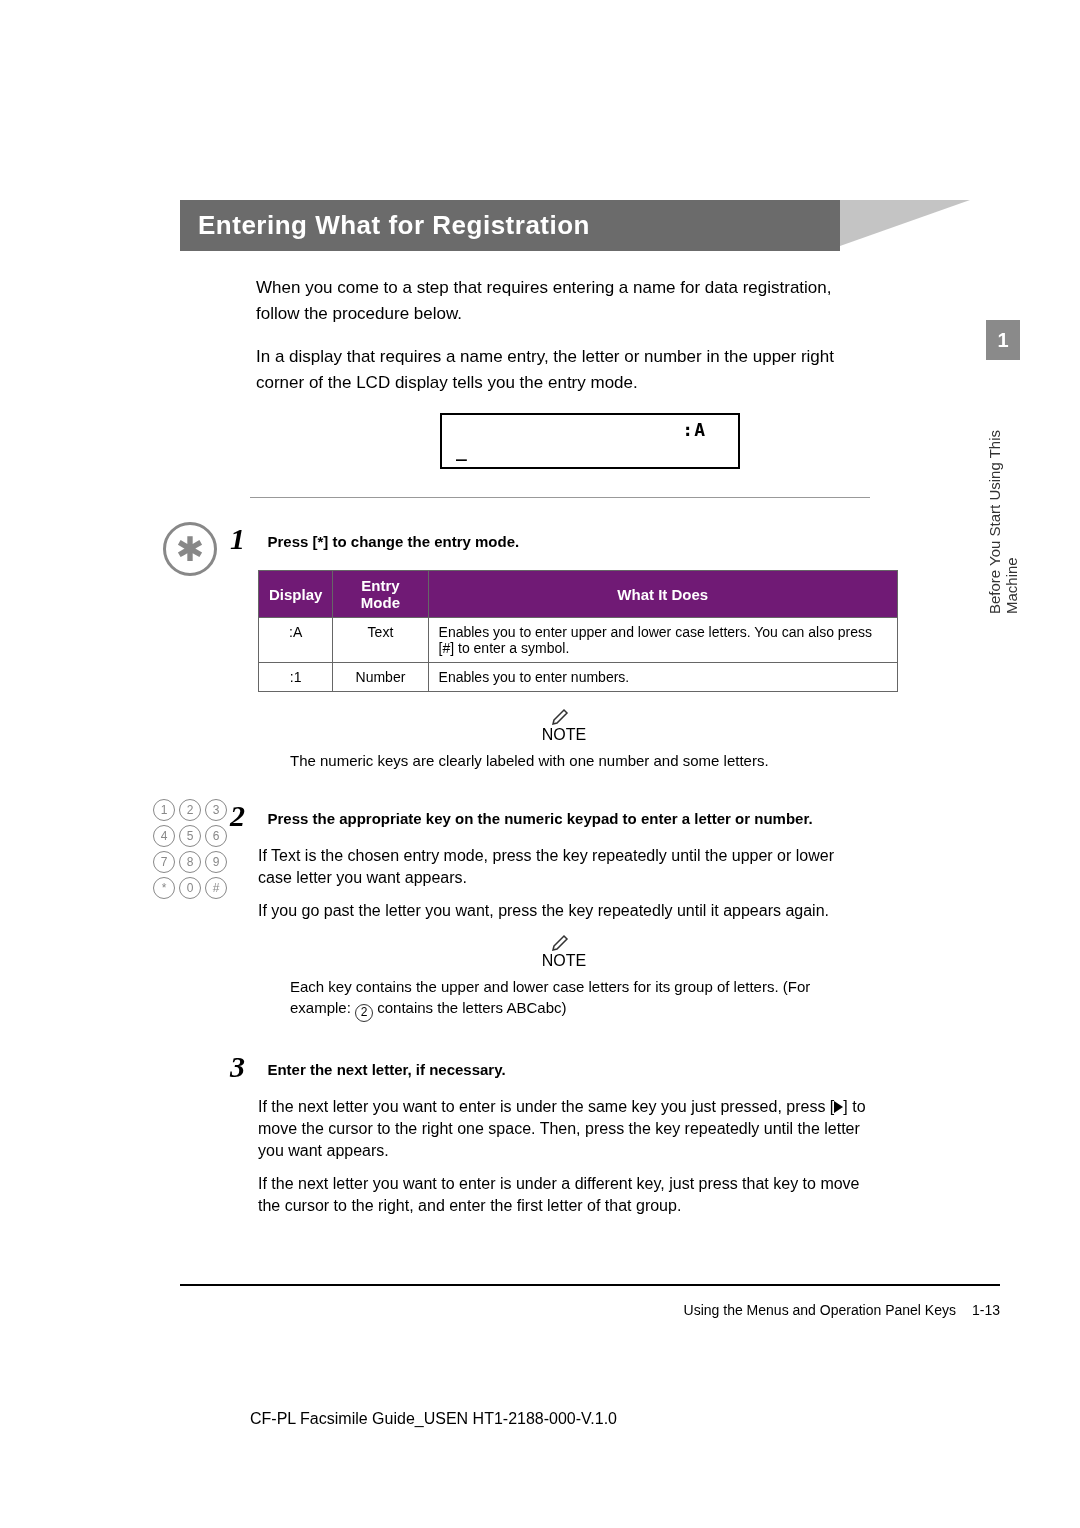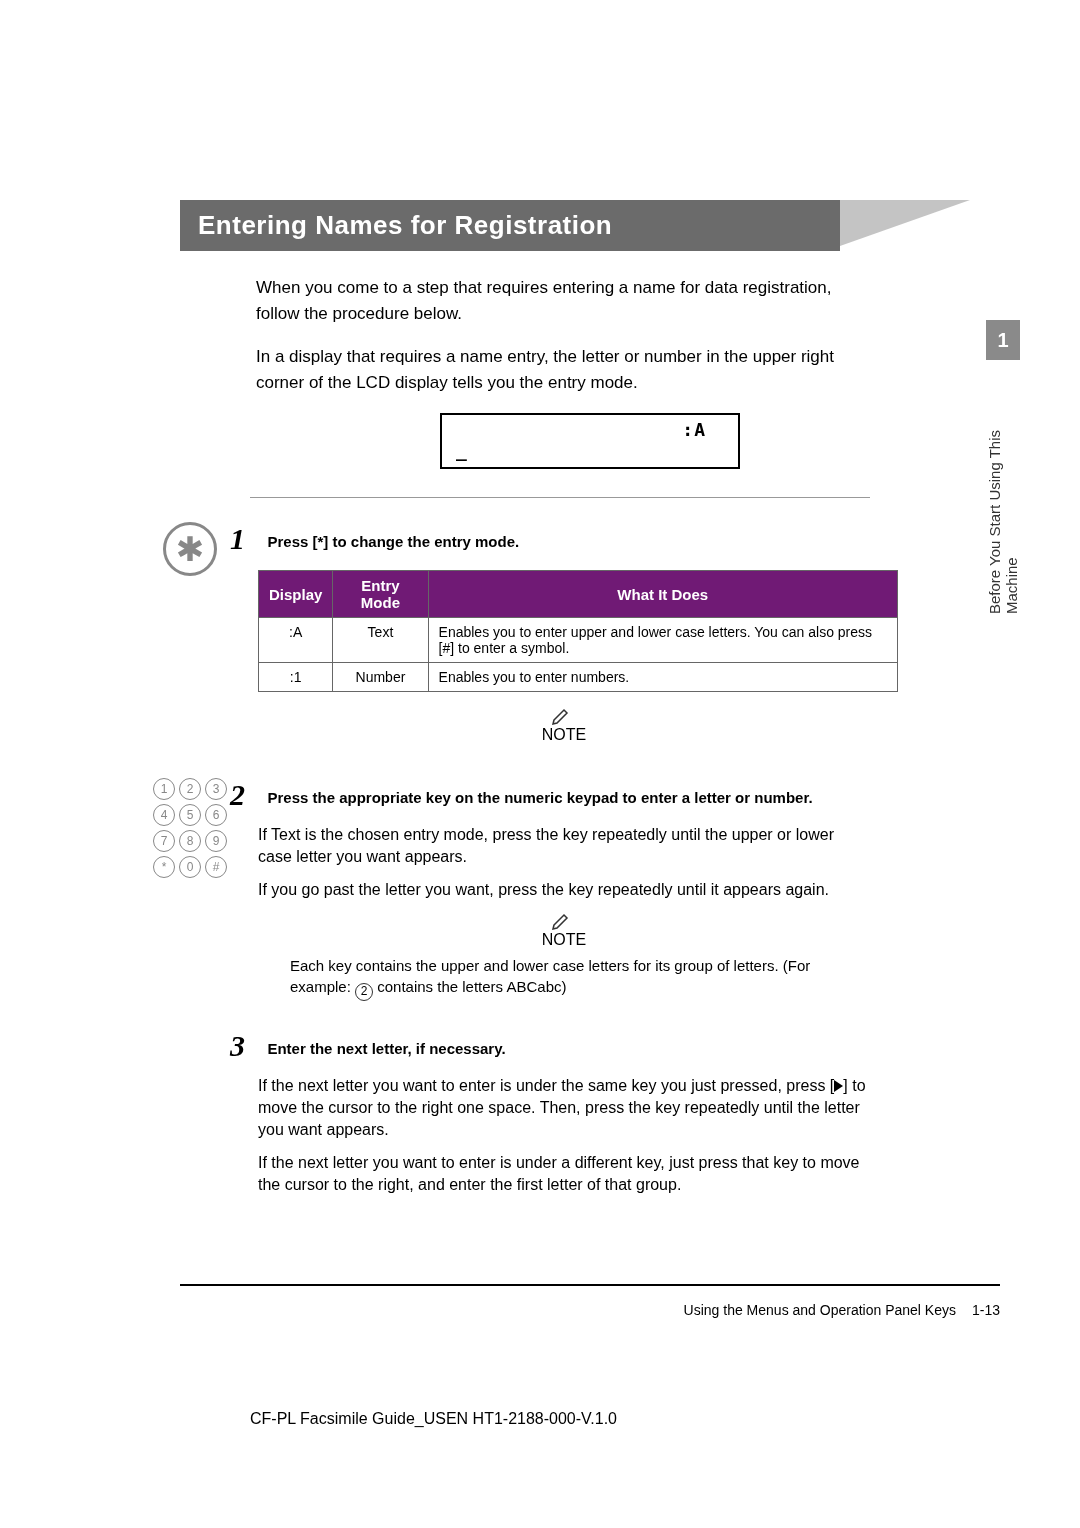--- a/index.html
+++ b/index.html
@@ -243,21 +243,21 @@
       border-bottom: 6px solid transparent;
       border-left: 9px solid #000;
       vertical-align: -1px;
     }
   </style>
 </head>
 <body>
 
 
 
-<div class="section-header">Entering Names for Registration</div>
+<div class="section-header">Entering What for Registration</div>
 
 <p class="intro-text">When you come to a step that requires entering a name for data registration, follow the procedure below.</p>
 <p class="intro-text">In a display that requires a name entry, the letter or number in the upper right corner of the LCD display tells you the entry mode.</p>
 
 <div class="lcd-display">
   <span class="lcd-topright">:A</span>
   <span class="lcd-cursor">_</span>
 </div>
 
 <hr class="divider">
@@ -294,20 +294,21 @@
           <td>Enables you to enter numbers.</td>
         </tr>
       </tbody>
     </table>
     <div class="note-label">
       <svg width="20" height="20" viewBox="0 0 20 20">
           <path d="M3 14 L13 4 L16 7 L6 17 L2 18 Z" fill="none" stroke="#333" stroke-width="1.5"></path>
         </svg>
       <span>NOTE</span>
     </div>
+    <p class="note-text">The numeric keys are clearly labeled with one number and some letters.</p>
   </div>
 </div>
 
 
 <div class="step">
   <div class="step-icon">
     <div class="icon-keypad">
       <span>1</span>
         <span>2</span>
         <span>3</span>

